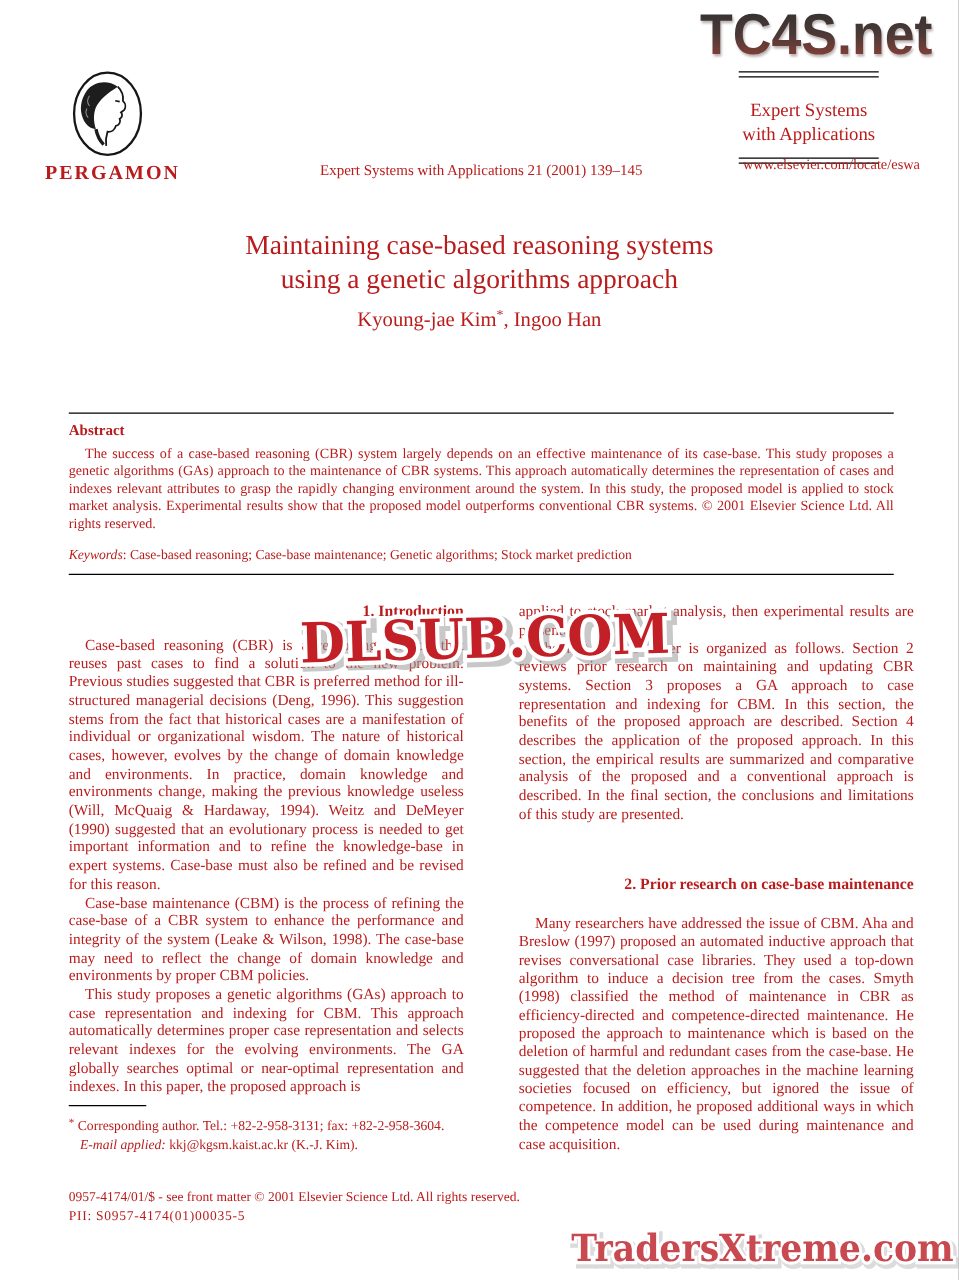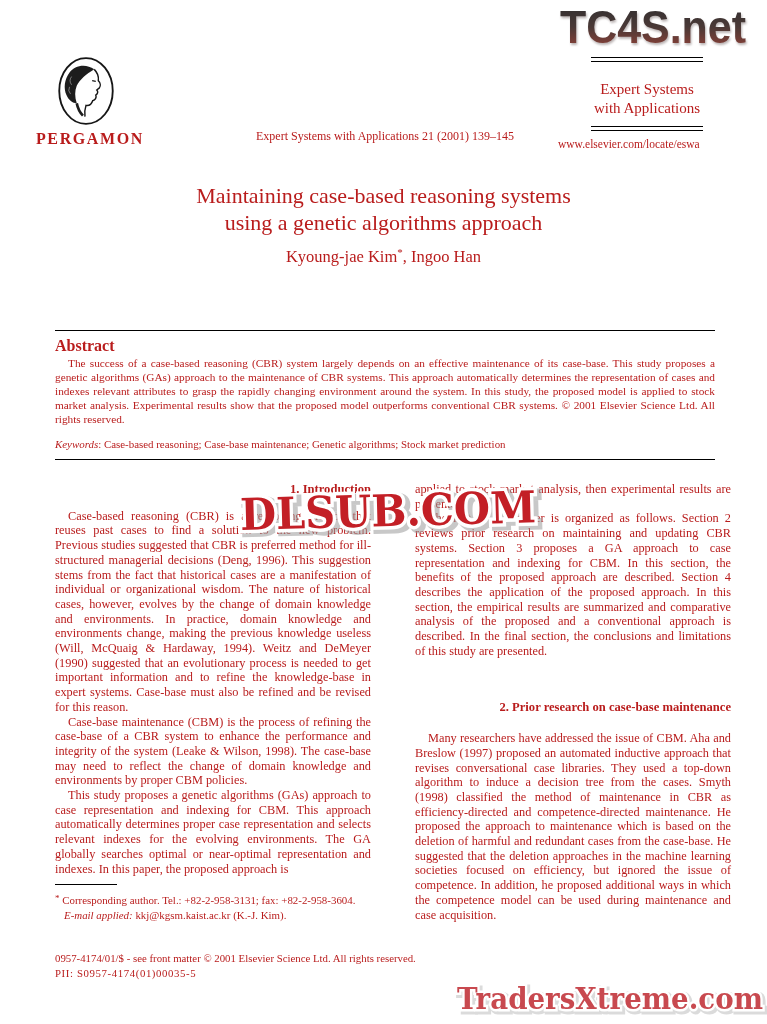--- a/index.html
+++ b/index.html
@@ -14,33 +14,33 @@
   #pergamon-logo{left:54px;top:56px;width:64px;height:72px;}
   #pergamon-name{left:36px;top:130px;width:104px;text-align:left;
     font-size:16px;font-weight:bold;letter-spacing:1.6px;}
   #journal-ref{left:55px;top:129px;width:660px;text-align:center;font-size:12px;}
 
   .dbl-rule{height:3px;border-top:1.5px solid #000;border-bottom:1.5px solid #000;}
   #rule-right-top{left:591px;top:57px;width:112px;}
   #rule-right-bottom{left:591px;top:126px;width:112px;}
   #journal-name{left:565px;top:80px;width:164px;text-align:center;
     font-family:Liberation Serif, serif;font-size:15px;line-height:19px;}
-  #journal-url{left:558px;top:138px;width:178px;text-align:left;font-size:11.5px;}
+  #journal-url{left:558px;top:126px;width:178px;text-align:right;font-size:11.5px;}
 
   
   #article-title{left:40px;top:182px;width:687px;text-align:center;
     font-size:22px;line-height:27px;}
   #article-authors{left:40px;top:246px;width:687px;text-align:center;font-size:16.5px;}
   #article-authors sup{font-size:11px;vertical-align:6px;}
   #article-affiliation{left:40px;top:280px;width:687px;text-align:center;
     font-style:italic;font-size:11px;line-height:15px;}
 
   
   #rule-abs-top{left:55px;top:330px;width:660px;border-top:1.4px solid #000;}
-  #abstract-heading{left:55px;top:337px;width:300px;font-weight:bold;font-size:16px;}
+  #abstract-heading{left:55px;top:337px;width:300px;font-weight:bold;font-size:12px;}
   #abstract-text{left:55px;top:356px;width:660px;font-size:11.3px;line-height:14.1px;
     text-align:justify;text-indent:13px;}
   #keywords-line{left:55px;top:438px;width:660px;font-size:10.9px;}
   #keywords-line .kw-label{font-style:italic;}
   #rule-abs-bottom{left:55px;top:459px;width:660px;border-top:1.4px solid #000;}
 
   
   .col{top:482px;width:316px;font-size:12.3px;line-height:14.7px;text-align:justify;}
   #col-left{left:55px;}
   #col-right{left:399px;margin-left:16px;}

